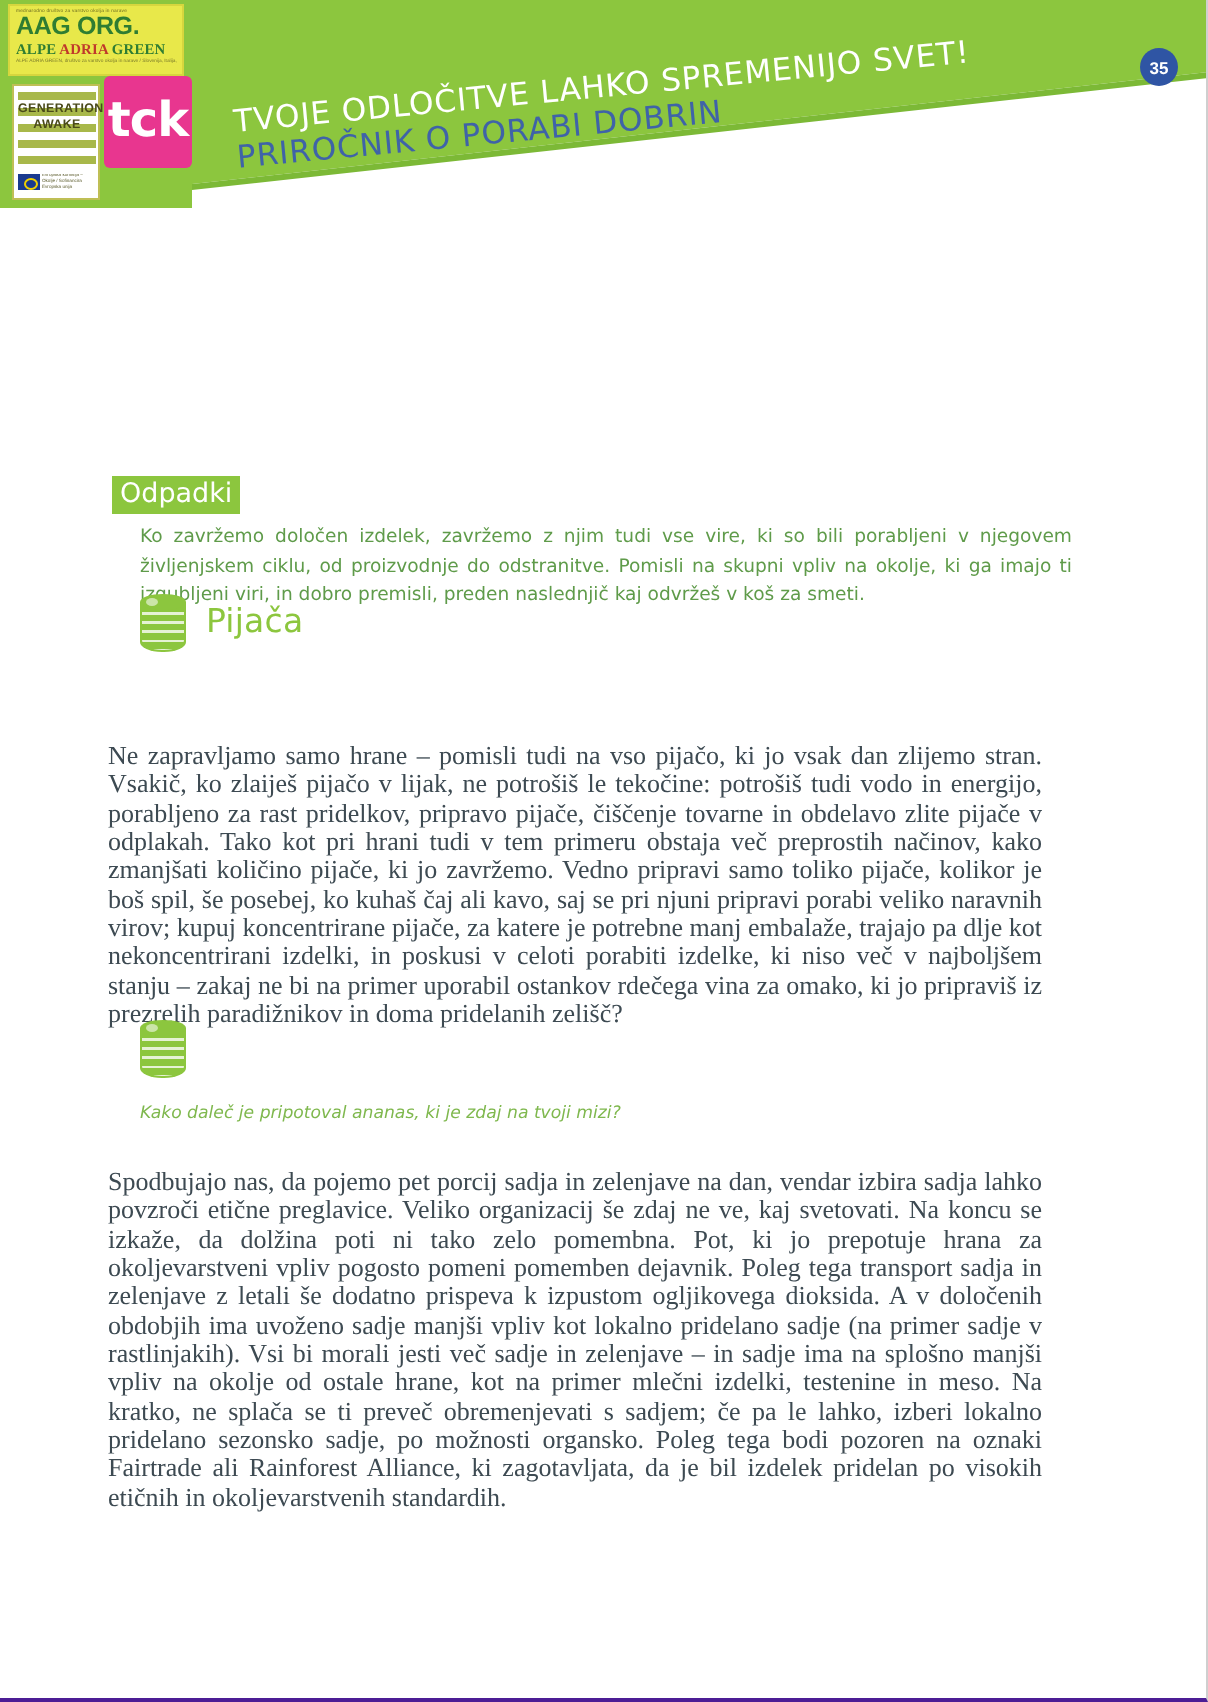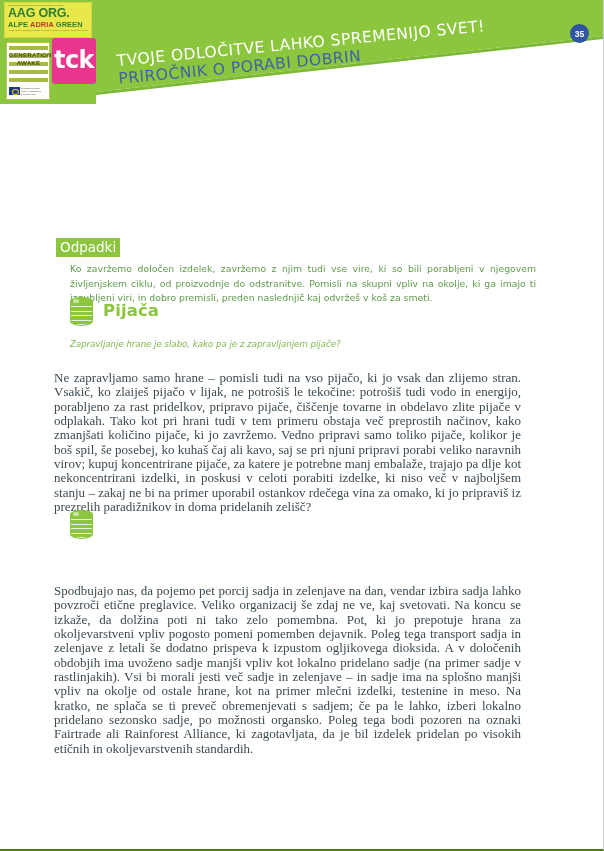--- a/index.html
+++ b/index.html
@@ -12,21 +12,21 @@
     overflow: hidden;
   }
 
   #page {
     position: relative;
     width: 604px;
     height: 851px;
     background: #ffffff;
     overflow: hidden;
     border-right: 1px solid #cfcfcf;
-    border-bottom: 2px solid #4d7c0f;
+    border-bottom: 2px solid #4c1d95;
   }
 
   
   .banner-wrap {
     position: absolute;
     left: 0; top: 0;
     width: 604px;
     height: 120px;
     overflow: hidden;
   }
@@ -85,20 +85,21 @@
     letter-spacing: -.2px;
     white-space: nowrap;
   }
   .aag-sub {
     font-size: 7.4px;
     font-weight: bold;
     color: #2f7d32;
     line-height: 9px;
     letter-spacing: .1px;
     white-space: nowrap;
+    font-family: Liberation Serif, serif;
   }
   .aag-sub .adria { color: #c0392b; }
   .aag-foot {
     font-size: 2.4px;
     color: #7a7a2a;
     line-height: 3.2px;
     white-space: nowrap;
     overflow: hidden;
   }
 
@@ -294,21 +295,21 @@
     left: 3px; top: 2px;
     width: 6px; height: 4px;
     background: rgba(255,255,255,.55);
     border-radius: 50%;
   }
 
   .sec-title {
     position: absolute;
     left: 103px; top: 6px;
     font-size: 16.5px;
-    font-weight: bold;
+    font-weight: normal;
     color: #8cc63e;
     letter-spacing: .1px;
     font-family: "DejaVu Sans", sans-serif;
   }
 
   .sec-lede {
     position: absolute;
     left: 70px;
     width: 466px;
     font-size: 8.6px;
@@ -376,30 +377,30 @@
     <div class="sec" style="top:175px;">
       <div class="sec-head">
         <div class="can-icon">
           <div class="can-body"></div>
           <div class="can-top"></div>
           <div class="can-rings"></div>
           <div class="can-sheen"></div>
         </div>
         <div class="sec-title">Pijača</div>
       </div>
-      <div class="sec-lede" style="top:43px;">Zapravljanje hrane je slabo, kako pa je z zapravljanjem pijače?</div>
       <div class="sec-body" style="top:76px;">Ne zapravljamo samo hrane – pomisli tudi na vso pijačo, ki jo vsak dan zlijemo stran. Vsakič, ko zlaiješ pijačo v lijak, ne potrošiš le tekočine: potrošiš tudi vodo in energijo, porabljeno za rast pridelkov, pripravo pijače, čiščenje tovarne in obdelavo zlite pijače v odplakah. Tako kot pri hrani tudi v tem primeru obstaja več preprostih načinov, kako zmanjšati količino pijače, ki jo zavržemo. Vedno pripravi samo toliko pijače, kolikor je boš spil, še posebej, ko kuhaš čaj ali kavo, saj se pri njuni pripravi porabi veliko naravnih virov; kupuj koncentrirane pijače, za katere je potrebne manj embalaže, trajajo pa dlje kot nekoncentrirani izdelki, in poskusi v celoti porabiti izdelke, ki niso več v najboljšem stanju – zakaj ne bi na primer uporabil ostankov rdečega vina za omako, ki jo pripraviš iz prezrelih paradižnikov in doma pridelanih zelišč?</div>
     </div>
 
     <div class="sec" style="top:388px;">
       <div class="sec-head">
         <div class="can-icon">
           <div class="can-body"></div>
           <div class="can-top"></div>
           <div class="can-rings"></div>
           <div class="can-sheen"></div>
         </div>
       </div>
+      <div class="sec-lede" style="top:43px;">Kako daleč je pripotoval ananas, ki je zdaj na tvoji mizi?</div>
       <div class="sec-body" style="top:76px;">Spodbujajo nas, da pojemo pet porcij sadja in zelenjave na dan, vendar izbira sadja lahko povzroči etične preglavice. Veliko organizacij še zdaj ne ve, kaj svetovati. Na koncu se izkaže, da dolžina poti ni tako zelo pomembna. Pot, ki jo prepotuje hrana za okoljevarstveni vpliv pogosto pomeni pomemben dejavnik. Poleg tega transport sadja in zelenjave z letali še dodatno prispeva k izpustom ogljikovega dioksida. A v določenih obdobjih ima uvoženo sadje manjši vpliv kot lokalno pridelano sadje (na primer sadje v rastlinjakih). Vsi bi morali jesti več sadje in zelenjave – in sadje ima na splošno manjši vpliv na okolje od ostale hrane, kot na primer mlečni izdelki, testenine in meso. Na kratko, ne splača se ti preveč obremenjevati s sadjem; če pa le lahko, izberi lokalno pridelano sezonsko sadje, po možnosti organsko. Poleg tega bodi pozoren na oznaki Fairtrade ali Rainforest Alliance, ki zagotavljata, da je bil izdelek pridelan po visokih etičnih in okoljevarstvenih standardih.</div>
     </div>
 
   </div>
 </div>
 
 </body></html>

